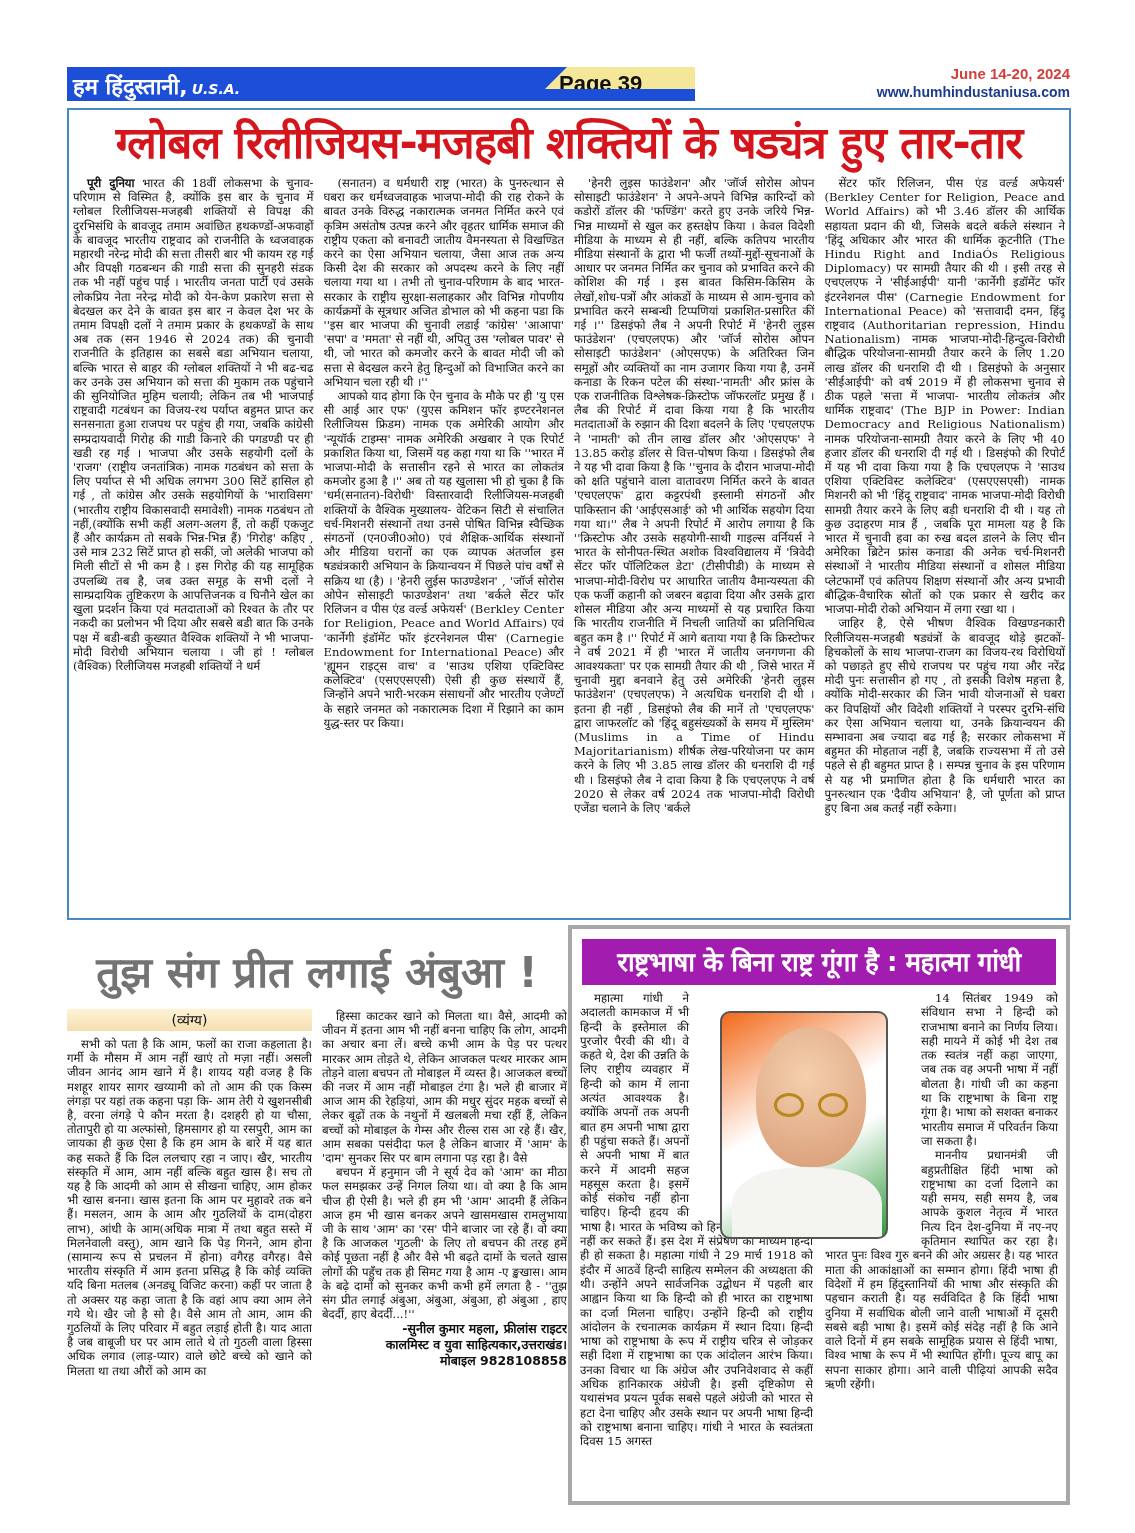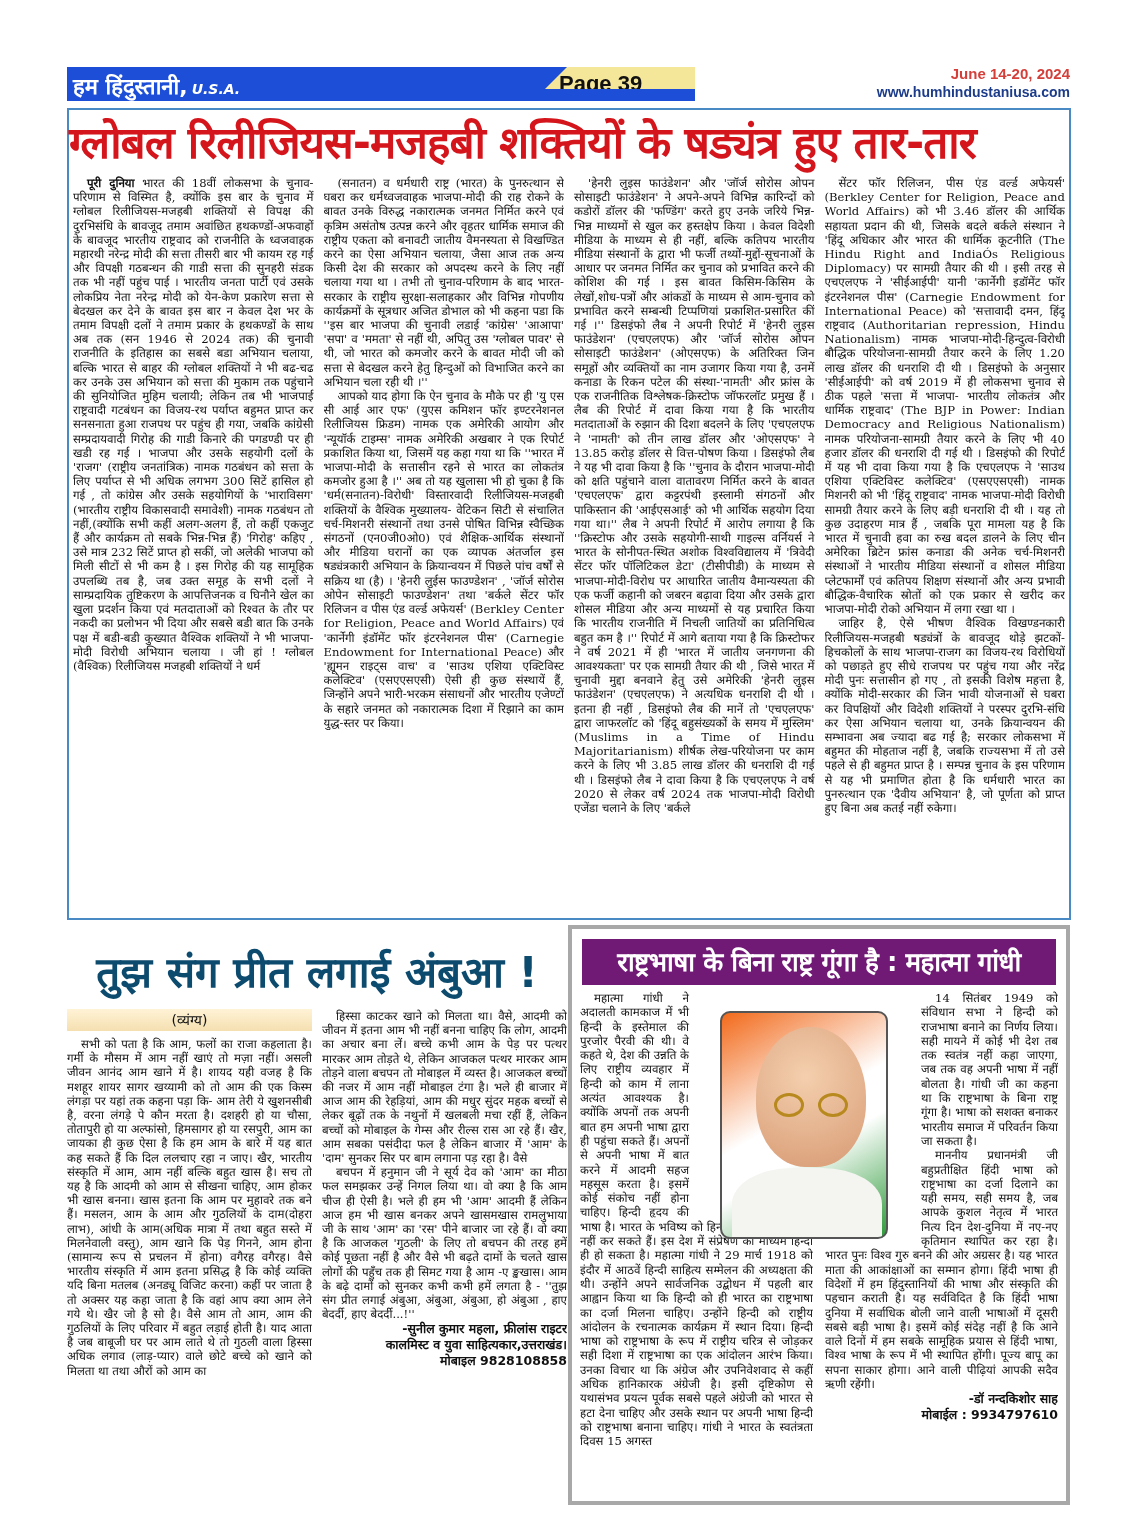--- a/index.html
+++ b/index.html
@@ -6,40 +6,40 @@
 html,body{width:1135px;height:1533px;background:#fff;overflow:hidden}
 body{position:relative;font-family:"DejaVu Serif","Liberation Serif",serif;color:#111}
 .masthead{position:absolute;left:67px;top:67px;width:628px;height:34px;background:#1d4ed8;overflow:hidden}
 .masthead .brand{position:absolute;left:6px;top:3px;color:#fff;font-family:"DejaVu Sans",sans-serif;font-weight:bold;font-size:22px;white-space:nowrap}
 .masthead .brand .usa{font-style:italic;font-size:14px;margin-left:4px}
 .masthead .page{position:absolute;right:0;top:0;width:150px;height:22px;background:#f5e79a;clip-path:polygon(22px 0,100% 0,100% 100%,0 100%);font-family:"Liberation Sans",sans-serif;font-weight:bold;font-size:22px;color:#111;text-align:left;line-height:34px;padding-left:14px}
 .dateline{position:absolute;right:65px;top:64px;text-align:right;font-family:"Liberation Sans",sans-serif;font-weight:bold;line-height:19px}
 .dateline .date{color:#d43f3a;font-size:15px}
 .dateline .web{color:#1c3c8a;font-size:14px}
 .top-article{position:absolute;left:67px;top:108px;width:1004px;height:812px;border:2px solid #4a8ac4}
-.headline-main{position:absolute;left:0;top:4px;width:100%;color:#d4151b;font-family:"DejaVu Sans",sans-serif;font-weight:bold;font-size:44px;letter-spacing:-1px;line-height:58px;white-space:nowrap}
+.headline-main{position:absolute;left:0;top:4px;width:100%;text-align:center;color:#d4151b;font-family:"DejaVu Sans",sans-serif;font-weight:bold;font-size:44px;letter-spacing:-1px;line-height:58px;white-space:nowrap}
 .cols{position:absolute;top:66px;left:4px;right:4px;bottom:6px;display:flex;gap:10px}
 .col{flex:1;font-size:11.6px;line-height:14.2px;text-align:justify;overflow:hidden}
 .col p{text-indent:14px}
 .author-box{float:left;width:190px;margin:2px 8px 4px 0;border:1px solid #999;background:#fff;text-align:center}
 .author-photo{width:100%;height:150px;background:linear-gradient(160deg,#b5855a 0%,#8a5c3b 40%,#3e5a48 80%,#2f4a3c 100%);position:relative}
 .author-photo .face{position:absolute;left:45px;top:14px;width:90px;height:115px;border-radius:45% 45% 40% 40%;background:radial-gradient(circle at 50% 40%,#c79a7a,#8a6048)}
 .author-photo .hair{position:absolute;left:40px;top:6px;width:100px;height:40px;border-radius:50% 50% 10% 10%;background:#8c8c8c}
 .author-name{color:#d4151b;font-weight:bold;font-size:17px;line-height:20px;font-family:"DejaVu Sans",sans-serif}
 .author-phone{font-weight:bold;font-size:12px;font-family:"DejaVu Sans",sans-serif}
 .author-email{font-size:10px;font-weight:bold}
 .bottom-left{position:absolute;left:67px;top:945px;width:500px;height:560px}
-.satire-title{color:#0c4a6e;font-family:"DejaVu Sans",sans-serif;font-weight:bold;font-size:42px;line-height:56px;white-space:nowrap;text-align:center;width:100%}
+.satire-title{color:#737373;font-family:"DejaVu Sans",sans-serif;font-weight:bold;font-size:42px;line-height:56px;white-space:nowrap;text-align:center;width:100%}
 .bl-cols{position:absolute;top:64px;left:0;right:0;bottom:0;display:flex;gap:10px}
 .bl-col{flex:1;font-size:11.6px;line-height:14.2px;text-align:justify;overflow:hidden}
 .bl-col p{text-indent:14px}
 .genre-tag{background:linear-gradient(#fff3d6,#f4dfb0);text-align:center;font-weight:normal;font-size:14px;line-height:22px;margin-bottom:6px;font-family:"DejaVu Sans",sans-serif}
 .byline{text-align:right;font-weight:bold;font-size:12.5px;line-height:16px;font-family:"DejaVu Sans",sans-serif}
 .bottom-right{position:absolute;left:568px;top:925px;width:502px;height:580px;border:4px solid #a8a8a8;background:#fff}
-.gandhi-title{position:absolute;left:10px;top:10px;right:10px;height:46px;background:#701a75;color:#fff;text-align:center;font-family:"DejaVu Sans",sans-serif;font-size:26px;font-weight:bold;line-height:46px;white-space:nowrap;letter-spacing:-.5px}
+.gandhi-title{position:absolute;left:10px;top:10px;right:10px;height:46px;background:#a21caf;color:#fff;text-align:center;font-family:"DejaVu Sans",sans-serif;font-size:26px;font-weight:bold;line-height:46px;white-space:nowrap;letter-spacing:-.5px}
 .gandhi-body{position:absolute;left:8px;right:8px;top:62px;bottom:8px;font-size:11.6px;line-height:14.3px;text-align:justify;display:flex;gap:12px}
 .g-col{flex:1;position:relative;overflow:hidden}
 .g-col p{text-indent:14px}
 .gandhi-photo{position:absolute;left:140px;top:20px;width:168px;height:228px;border-radius:10px;border:2px solid #555;background:linear-gradient(150deg,#f26a1b 0%,#ffffff 45%,#ffffff 60%,#2e9a3a 100%);overflow:hidden;z-index:2}
 .gandhi-photo .head{position:absolute;left:34px;top:14px;width:110px;height:140px;border-radius:50% 50% 45% 45%;background:radial-gradient(circle at 45% 35%,#f4cfae,#d79a73)}
 .gandhi-photo .glasses{position:absolute;left:52px;top:80px;width:80px;height:24px}
 .gandhi-photo .glasses span{position:absolute;top:0;width:30px;height:24px;border:3px solid #b7891e;border-radius:50%}
 .gandhi-photo .shawl{position:absolute;left:10px;top:155px;width:150px;height:90px;background:#f4f4f0;border-radius:40% 40% 0 0}
 .spacer-left{float:left;width:128px;height:1px}
 .spacer-right{float:right;width:124px;height:1px}
@@ -110,19 +110,15 @@
         </div>
     </div>
     <div class="g-col">
       <div class="spacer-right" style="height:222px"></div>
       <p>महात्मा गांधी ने अदालती कामकाज में भी हिन्दी के इस्तेमाल की पुरजोर पैरवी की थी। वे कहते थे, देश की उन्नति के लिए राष्ट्रीय व्यवहार में हिन्दी को काम में लाना अत्यंत आवश्यक है। क्योंकि अपनों तक अपनी बात हम अपनी भाषा द्वारा ही पहुंचा सकते हैं। अपनों से अपनी भाषा में बात करने में आदमी सहज महसूस करता है। इसमें कोई संकोच नहीं होना चाहिए। हिन्दी हृदय की भाषा है। भारत के भविष्य को हिन्दी के भविष्य से अलग नहीं कर सकते हैं। इस देश में संप्रेषण का माध्यम हिन्दी ही हो सकता है। महात्मा गांधी ने 29 मार्च 1918 को इंदौर में आठवें हिन्दी साहित्य सम्मेलन की अध्यक्षता की थी। उन्होंने अपने सार्वजनिक उद्बोधन में पहली बार आह्वान किया था कि हिन्दी को ही भारत का राष्ट्रभाषा का दर्जा मिलना चाहिए। उन्होंने हिन्दी को राष्ट्रीय आंदोलन के रचनात्मक कार्यक्रम में स्थान दिया। हिन्दी भाषा को राष्ट्रभाषा के रूप में राष्ट्रीय चरित्र से जोड़कर सही दिशा में राष्ट्रभाषा का एक आंदोलन आरंभ किया। उनका विचार था कि अंग्रेज और उपनिवेशवाद से कहीं अधिक हानिकारक अंग्रेजी है। इसी दृष्टिकोण से यथासंभव प्रयत्न पूर्वक सबसे पहले अंग्रेजी को भारत से हटा देना चाहिए और उसके स्थान पर अपनी भाषा हिन्दी को राष्ट्रभाषा बनाना चाहिए। गांधी ने भारत के स्वतंत्रता दिवस 15 अगस्त</p>
     </div>
     <div class="g-col">
       <div class="spacer-left" style="height:234px;width:96px;margin-top:14px"></div>
       <p>14 सितंबर 1949 को संविधान सभा ने हिन्दी को राजभाषा बनाने का निर्णय लिया। सही मायने में कोई भी देश तब तक स्वतंत्र नहीं कहा जाएगा, जब तक वह अपनी भाषा में नहीं बोलता है। गांधी जी का कहना था कि राष्ट्रभाषा के बिना राष्ट्र गूंगा है। भाषा को सशक्त बनाकर भारतीय समाज में परिवर्तन किया जा सकता है।</p>
       <p>माननीय प्रधानमंत्री जी बहुप्रतीक्षित हिंदी भाषा को राष्ट्रभाषा का दर्जा दिलाने का यही समय, सही समय है, जब आपके कुशल नेतृत्व में भारत नित्य दिन देश-दुनिया में नए-नए कृतिमान स्थापित कर रहा है। भारत पुनः विश्व गुरु बनने की ओर अग्रसर है। यह भारत माता की आकांक्षाओं का सम्मान होगा। हिंदी भाषा ही विदेशों में हम हिंदुस्तानियों की भाषा और संस्कृति की पहचान कराती है। यह सर्वविदित है कि हिंदी भाषा दुनिया में सर्वाधिक बोली जाने वाली भाषाओं में दूसरी सबसे बड़ी भाषा है। इसमें कोई संदेह नहीं है कि आने वाले दिनों में हम सबके सामूहिक प्रयास से हिंदी भाषा, विश्व भाषा के रूप में भी स्थापित होंगी। पूज्य बापू का सपना साकार होगा। आने वाली पीढ़ियां आपकी सदैव ऋणी रहेंगी।</p>
-      <div class="g-sig">
-        <div>-डॉ नन्दकिशोर साह</div>
-        <div>मोबाईल : 9934797610</div>
-      </div>
     </div>
   </div>
 </div>
 
 </body></html>

